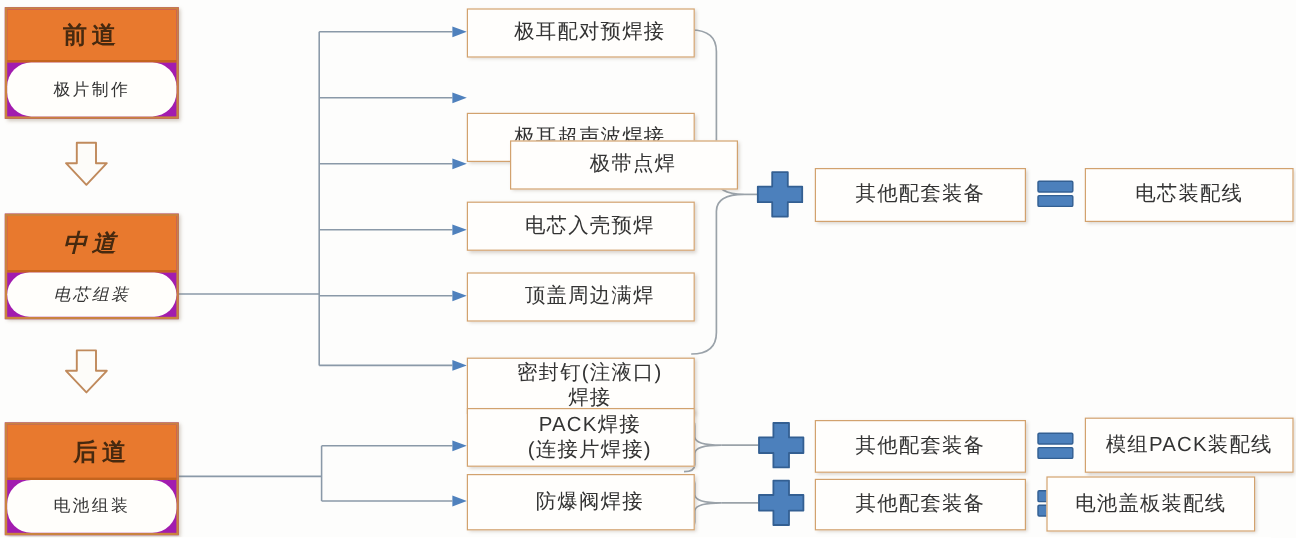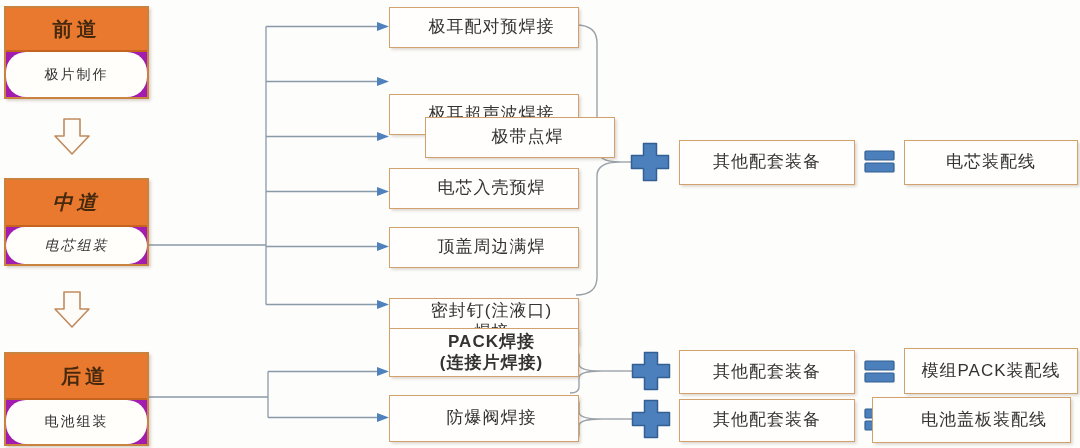--- a/index.html
+++ b/index.html
@@ -122,21 +122,21 @@
   <div class="pbox mid" style="top:156px;height:39px;margin-top:12px;">
     <span>电芯入壳预焊</span>
   </div>
   <div class="pbox mid" style="top:227px;height:39px;">
     <span>顶盖周边满焊</span>
   </div>
   <div class="pbox mid" style="top:282px;height:45px;margin-top:16px;">
     <span>密封钉(注液口)</span>
     <span>焊接</span>
   </div>
-  <div class="pbox mid" style="top:328px;height:47px;font-weight:bold;">
+  <div class="pbox mid" style="top:340px;height:47px;">
     <span>PACK焊接</span>
     <span>(连接片焊接)</span>
   </div>
   <div class="pbox mid" style="top:395px;height:45px;">
     <span>防爆阀焊接</span>
   </div>
 
   <div class="pbox" style="left:679px;top:140px;width:174px;height:43px;">
     <span>其他配套装备</span>
   </div>
@@ -147,17 +147,17 @@
   <div class="pbox" style="left:679px;top:350px;width:174px;height:42px;">
     <span>其他配套装备</span>
   </div>
   <div class="pbox" style="left:904px;top:348px;width:172px;height:44px;">
     <span>模组PACK装配线</span>
   </div>
 
   <div class="pbox" style="left:679px;top:399px;width:174px;height:41px;">
     <span>其他配套装备</span>
   </div>
-  <div class="pbox" style="left:872px;top:397px;width:172px;height:44px;padding-left:25px;">
+  <div class="pbox" style="left:872px;top:397px;width:172px;height:44px;">
     <span>电池盖板装配线</span>
   </div>
 
 </div>
 
 </body></html>

